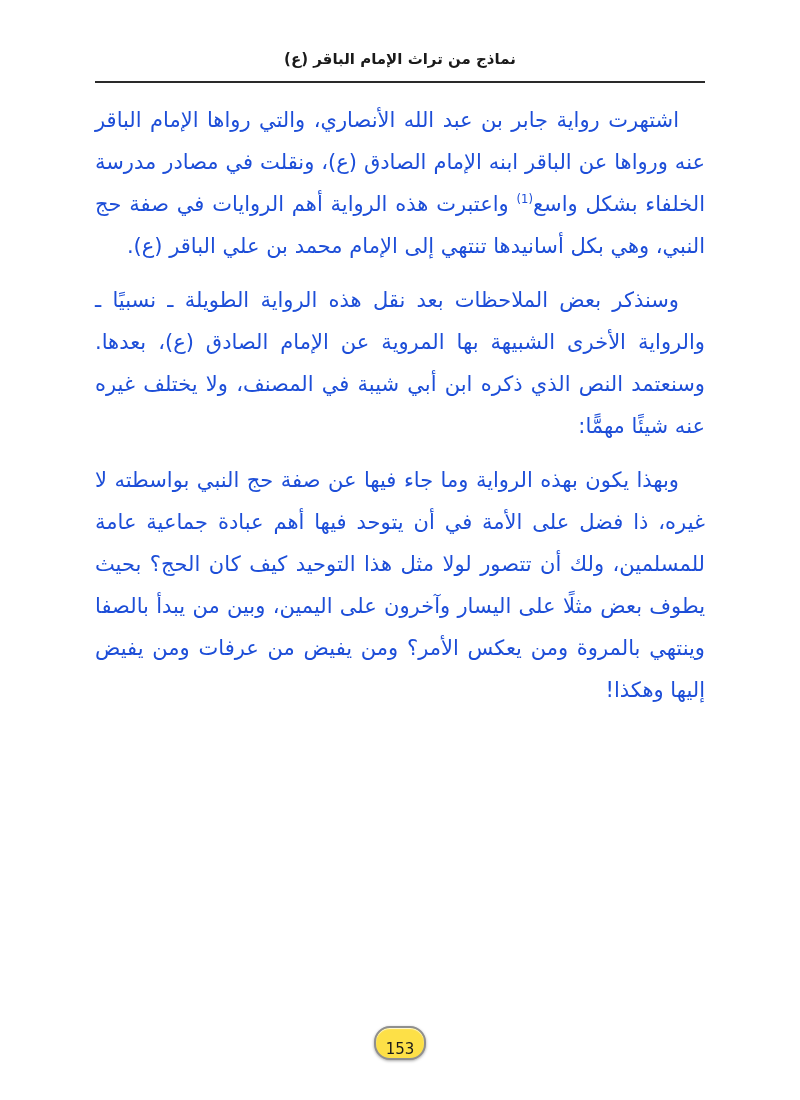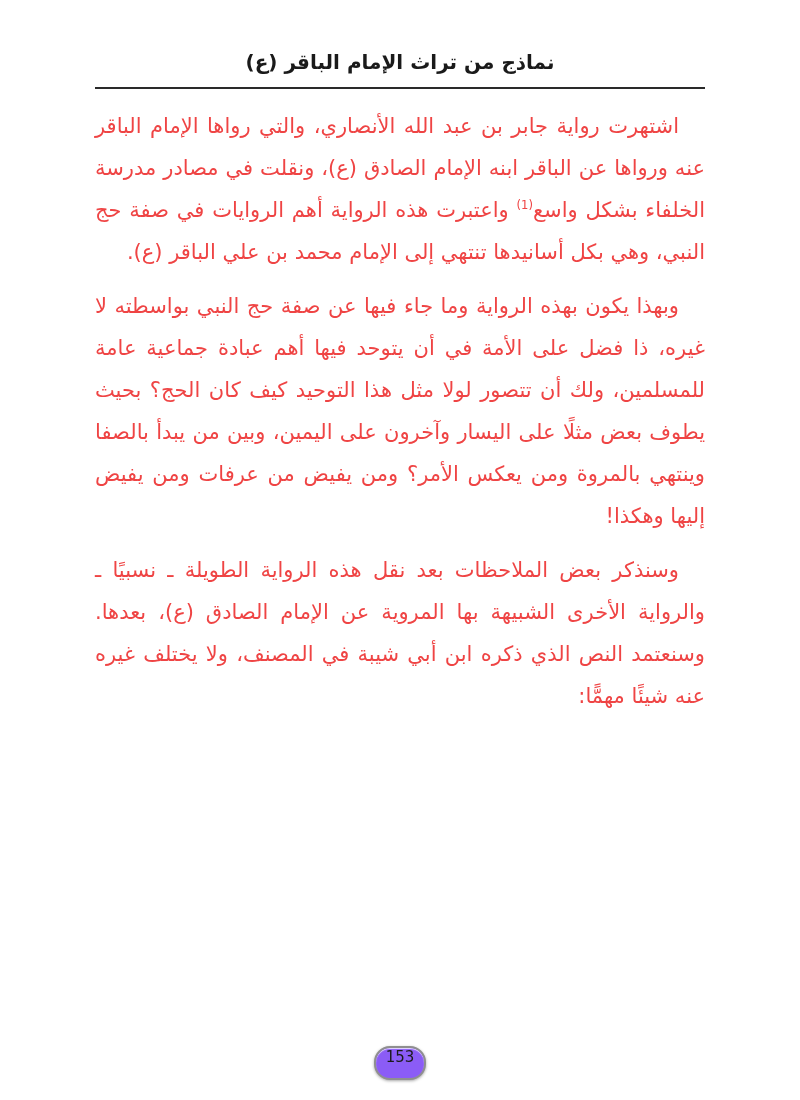--- a/index.html
+++ b/index.html
@@ -14,21 +14,21 @@
     background: #ffffff;
     color: #141414;
     font-family: "DejaVu Sans", sans-serif;
     direction: rtl;
     overflow: hidden;
     margin: 0 auto;
   }
   .running-header {
     margin: 50px 95px 0 95px;
     text-align: center;
-    font-size: 20px;
+    font-size: 15px;
     font-weight: bold;
     color: #1a1a1a;
   }
   .header-rule {
     border: 0;
     border-top: 2px solid #2a2a2a;
     margin: 13px 95px 0 95px;
   }
   .section-title {
     margin: 40px 95px 0 95px;
@@ -39,21 +39,21 @@
   }
   .body-paragraphs {
     margin: 16px 95px 0 95px;
   }
   .body-paragraphs p {
     margin: 0 0 12px 0;
     font-size: 21px;
     line-height: 42px;
     text-align: justify;
     text-indent: 26px;
-    color: #ef4444;
+    color: #1d4ed8;
   }
   .body-paragraphs sup {
     font-size: 0.55em;
     line-height: 0;
     vertical-align: super;
   }
   .footnote-block {
     position: absolute;
     top: 912px;
     right: 95px;
@@ -77,44 +77,43 @@
   }
   .page-number-pill {
     position: absolute;
     top: 1026px;
     left: 50%;
     transform: translateX(-50%);
     width: 48px;
     height: 30px;
     border: 2px solid #8f8f8f;
     border-radius: 16px;
-    background: #8b5cf6;
+    background: #fde047;
     box-shadow: 0 1px 3px rgba(0,0,0,0.35), inset 0 1px 1px rgba(255,255,255,0.8);
     display: flex;
-    align-items: flex-start;
+    align-items: flex-end;
     justify-content: center;
     font-size: 15px;
     color: #1a1a1a;
-    margin-top: 20px;
   }
 </style>
 </head>
 <body>
 
 <div class="page">
 
   <div class="running-header">نماذج من تراث الإمام الباقر (ع)</div>
 
   <hr class="header-rule">
 
 
   <div class="body-paragraphs">
       <p><span>اشتهرت رواية جابر بن عبد الله الأنصاري، والتي رواها الإمام الباقر عنه ورواها عن الباقر ابنه الإمام الصادق (ع)، ونقلت في مصادر مدرسة الخلفاء بشكل واسع</span><sup>(1)</sup><span> واعتبرت هذه الرواية أهم الروايات في صفة حج النبي، وهي بكل أسانيدها تنتهي إلى الإمام محمد بن علي الباقر (ع).</span></p>
+      <p><span>وسنذكر بعض الملاحظات بعد نقل هذه الرواية الطويلة ـ نسبيًا ـ والرواية الأخرى الشبيهة بها المروية عن الإمام الصادق (ع)، بعدها. وسنعتمد النص الذي ذكره ابن أبي شيبة في المصنف، ولا يختلف غيره عنه شيئًا مهمًّا:</span></p>
       <p><span>وبهذا يكون بهذه الرواية وما جاء فيها عن صفة حج النبي بواسطته لا غيره، ذا فضل على الأمة في أن يتوحد فيها أهم عبادة جماعية عامة للمسلمين، ولك أن تتصور لولا مثل هذا التوحيد كيف كان الحج؟ بحيث يطوف بعض مثلًا على اليسار وآخرون على اليمين، وبين من يبدأ بالصفا وينتهي بالمروة ومن يعكس الأمر؟ ومن يفيض من عرفات ومن يفيض إليها وهكذا!</span></p>
-      <p><span>وسنذكر بعض الملاحظات بعد نقل هذه الرواية الطويلة ـ نسبيًا ـ والرواية الأخرى الشبيهة بها المروية عن الإمام الصادق (ع)، بعدها. وسنعتمد النص الذي ذكره ابن أبي شيبة في المصنف، ولا يختلف غيره عنه شيئًا مهمًّا:</span></p>
     </div>
 
 
   <div class="page-number-pill">
     <span>153</span>
   </div>
 
 </div>
 
 </body></html>

